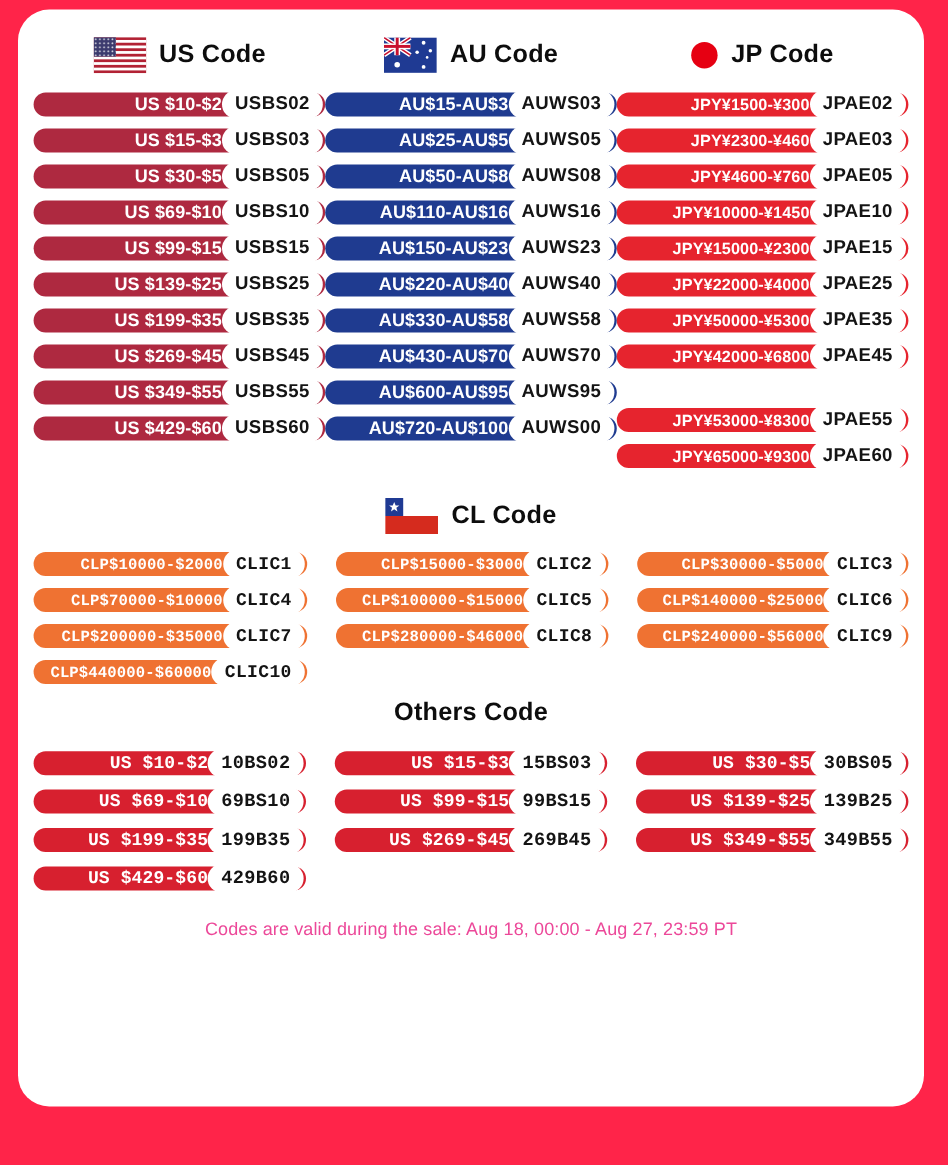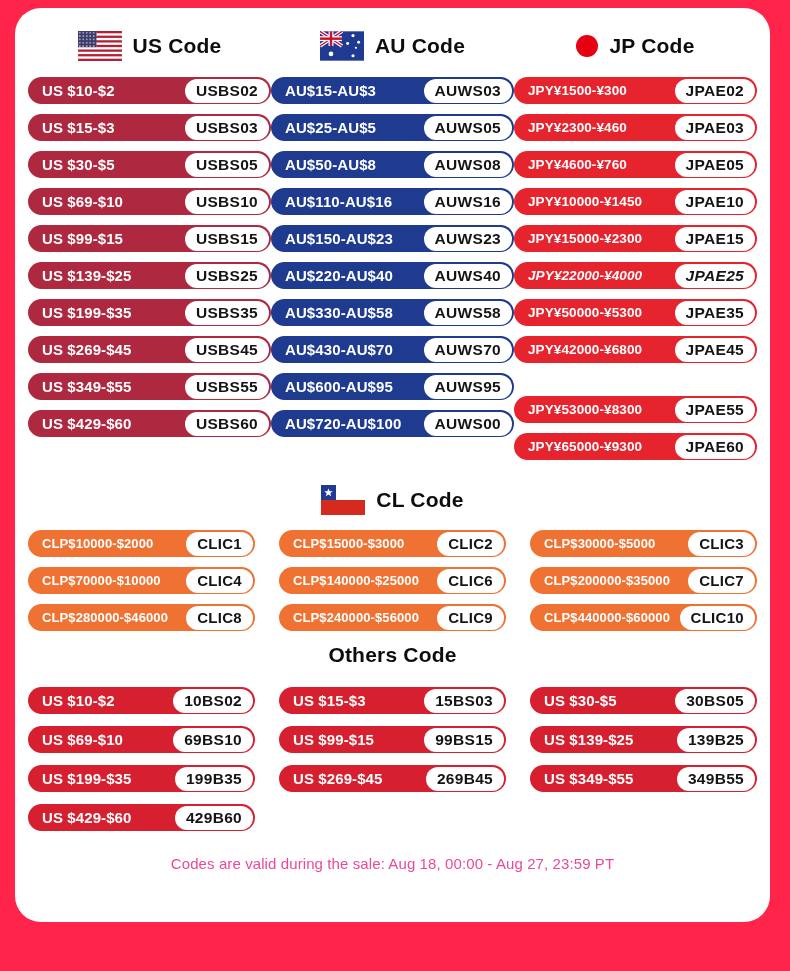--- a/index.html
+++ b/index.html
@@ -28,27 +28,27 @@
   }
   .sec-title{
     font-size:21px;font-weight:700;color:#0D0D0D;letter-spacing:0.2px;
     white-space:nowrap;
   }
   .flag{display:inline-flex;line-height:0;}
   .jp-dot{width:22px;height:22px;border-radius:50%;background:#E60012;display:inline-block;}
   .pills{display:flex;flex-direction:column;gap:10px;}
   .grid3{
     display:grid;grid-template-columns:repeat(3,1fr);
-    column-gap:24px;row-gap:10px;
+    column-gap:24px;row-gap:10px;font-family:Liberation Mono, monospace;
   }
   .others-grid{row-gap:12px;}
   .pill{
-    height:27px;box-sizing:border-box;
+    height:20px;box-sizing:border-box;
     border-radius:999px;
-    display:flex;align-items:center;justify-content:space-between;
+    display:flex;align-items:center;justify-content:flex-end;
     padding:2px 2px 2px 14px;
   }
   .pill .label{
     color:#FFFFFF;font-weight:700;font-size:15px;white-space:nowrap;
     letter-spacing:0.1px;
   }
   .pill .code{
     background:#FFFFFF;color:#141414;
     font-weight:700;font-size:15.5px;
     border-radius:999px;
@@ -230,21 +230,21 @@
             <span class="code">JPAE05</span>
           </div>
           <div class="pill" style="background: rgb(230, 36, 46);">
             <span class="label">JPY¥10000-¥1450</span>
             <span class="code">JPAE10</span>
           </div>
           <div class="pill" style="background: rgb(230, 36, 46);">
             <span class="label">JPY¥15000-¥2300</span>
             <span class="code">JPAE15</span>
           </div>
-          <div class="pill" style="background: rgb(230, 36, 46); font-style: italic;">
+          <div class="pill" style="background: rgb(230, 36, 46);">
             <span class="label">JPY¥22000-¥4000</span>
             <span class="code">JPAE25</span>
           </div>
           <div class="pill" style="background: rgb(230, 36, 46);">
             <span class="label">JPY¥50000-¥5300</span>
             <span class="code">JPAE35</span>
           </div>
           <div class="pill" style="background: rgb(230, 36, 46);">
             <span class="label">JPY¥42000-¥6800</span>
             <span class="code">JPAE45</span>
@@ -285,20 +285,24 @@
         </div>
         <div class="pill" style="background: rgb(239, 114, 50);">
           <span class="label">CLP$30000-$5000</span>
           <span class="code">CLIC3</span>
         </div>
         <div class="pill" style="background: rgb(239, 114, 50);">
           <span class="label">CLP$70000-$10000</span>
           <span class="code">CLIC4</span>
         </div>
         <div class="pill" style="background: rgb(239, 114, 50);">
+          <span class="label">CLP$100000-$15000</span>
+          <span class="code">CLIC5</span>
+        </div>
+        <div class="pill" style="background: rgb(239, 114, 50);">
           <span class="label">CLP$140000-$25000</span>
           <span class="code">CLIC6</span>
         </div>
         <div class="pill" style="background: rgb(239, 114, 50);">
           <span class="label">CLP$200000-$35000</span>
           <span class="code">CLIC7</span>
         </div>
         <div class="pill" style="background: rgb(239, 114, 50);">
           <span class="label">CLP$280000-$46000</span>
           <span class="code">CLIC8</span>

